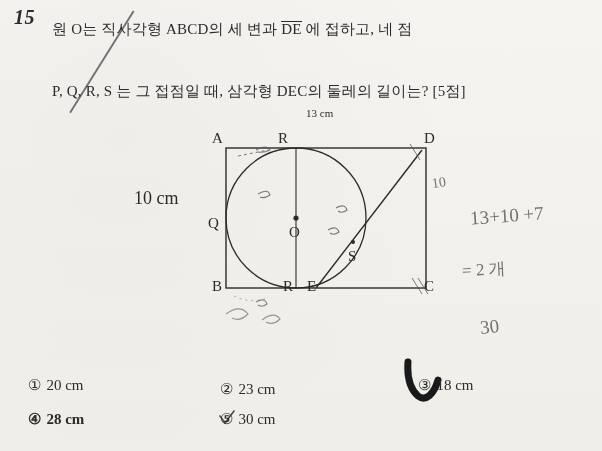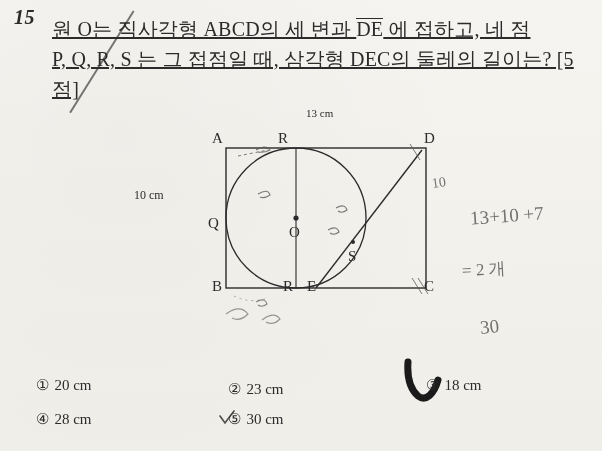--- a/index.html
+++ b/index.html
@@ -43,26 +43,25 @@
     border-right: 2px solid #4a4a4a;
     transform: rotate(32deg);
     opacity: 0.75;
   }
   
   .stem {
     position: absolute;
     left: 52px;
     top: 14px;
     width: 540px;
-    font-size: 20px;
+    font-size: 15px;
     line-height: 30px;
     letter-spacing: 0.2px;
-    text-decoration: underline;
-  }
-  .stem .line2 { display: block; }
+  }
+  .stem .line2 { display: block; margin-top: 32px; }
   .ov {
     border-top: 1px solid #2b2b2b;
     padding-top: 0px;
     display: inline-block;
     line-height: 1.05;
   }
   
   #figure {
     position: absolute;
     left: 196px;
@@ -89,39 +88,38 @@
   .dim-13 {
     position: absolute;
     left: 110px;
     top: -13px;
     font-size: 11px;
   }
   .dim-10 {
     position: absolute;
     left: -62px;
     top: 68px;
-    font-size: 12px;
+    font-size: 18px;
   }
   
   .choices {
     position: absolute;
     left: 28px;
     top: 376px;
     width: 540px;
     font-size: 15px;
   }
   .choice {
     position: absolute;
     white-space: nowrap;
-    margin-left: 8px;
   }
   .c1 { left: 0px;   top: 0px; }
   .c2 { left: 192px; top: 4px; }
   .c3 { left: 390px; top: 0px; }
-  .c4 { left: 0px;   top: 34px; }
+  .c4 { left: 0px;   top: 34px; font-weight: bold; }
   .c5 { left: 192px; top: 34px; text-align: right; }
   .circnum { margin-right: 5px; }
   
   .hw {
     position: absolute;
     color: #5b5b5b;
     font-family: "Liberation Serif", serif;
     opacity: 0.85;
   }
   .hw-sum   { left: 470px; top: 205px; font-size: 19px; transform: rotate(-4deg); }

